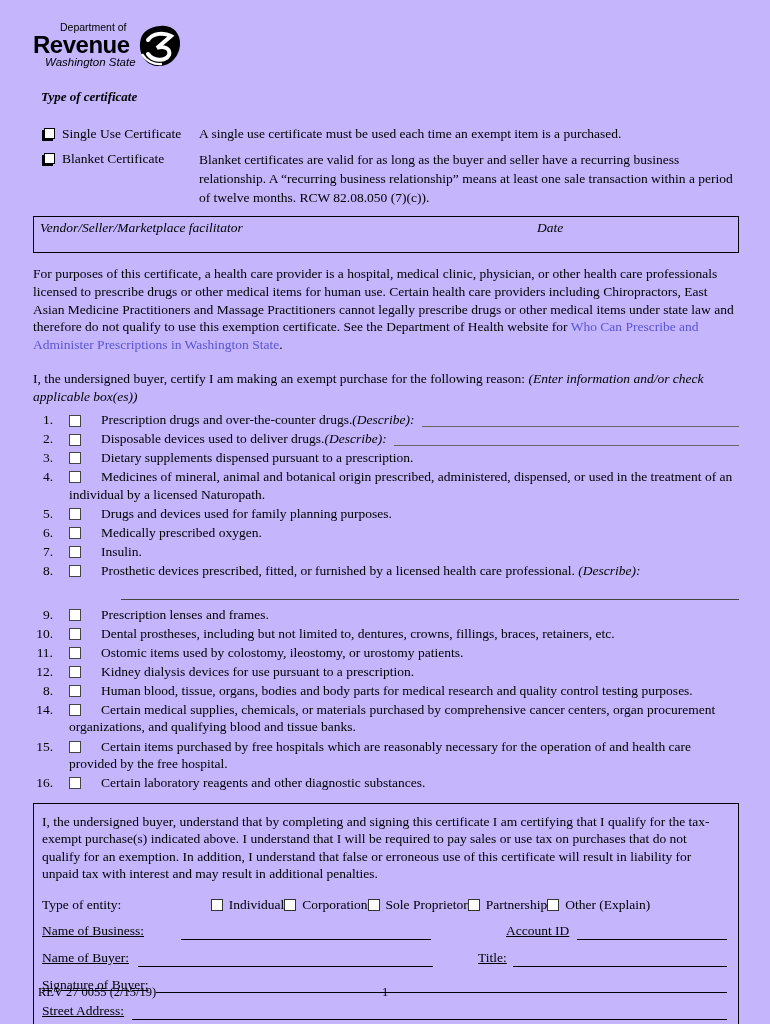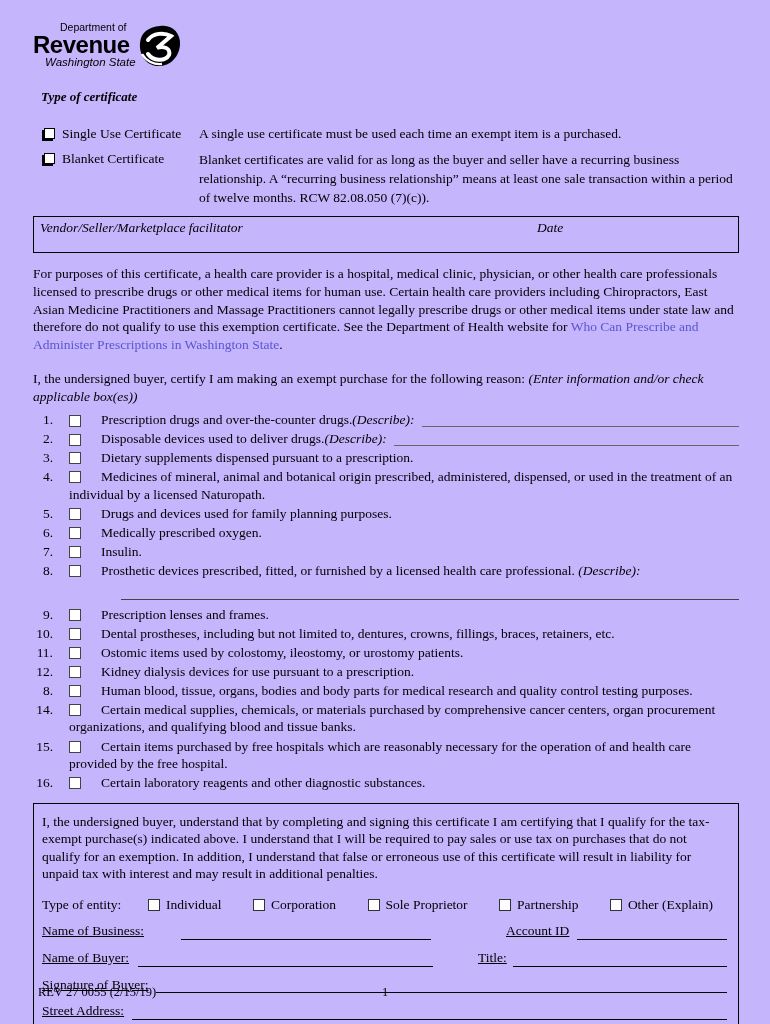--- a/index.html
+++ b/index.html
@@ -54,21 +54,21 @@
   }
   .ibody.flexrow .cb { margin-bottom:2px; }
   .itext { }
   .flexrow .itext { white-space:nowrap; }
   .dline { flex:1; border-bottom:1px solid #666; margin-left:7px; margin-bottom:2px; min-width:30px; }
   .below-line { border-bottom:1px solid #444; margin:19px 0 6px 88px; }
   
   .cert-box { border:1.8px solid #000; margin-top:11px; padding:9px 11px 12px 8px; }
   .entity-row { display:flex; margin-top:13px; align-items:center; }
   .entity-label { flex:0 0 106px; }
-  .entity-opts { flex:1; display:flex; justify-content:space-between; padding-right:14px; }
+  .entity-opts { flex:1; display:flex; justify-content:center; padding-right:14px; }
   .ent { white-space:nowrap; }
   .cb2 {
     display:inline-block; width:12px; height:12px; border:1.3px solid #333;
     margin-right:6px; vertical-align:-2px; background:#fff;
   }
   .frow { display:flex; align-items:flex-end; margin-top:9px;text-decoration:underline; }
   .flabel { flex:none; padding-bottom:0; }
   .fline { border-bottom:1.2px solid #000; height:15px; flex:none; }
   .fline.grow { flex:1; }
   .rev-row { position:absolute; left:0; right:0; bottom:24px; font-size:12.5px; }

